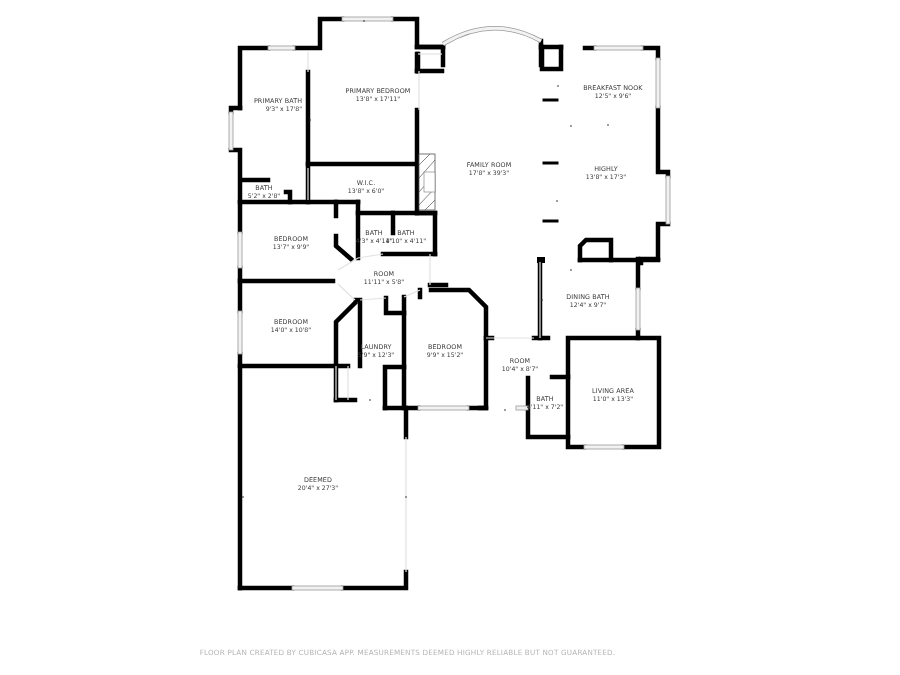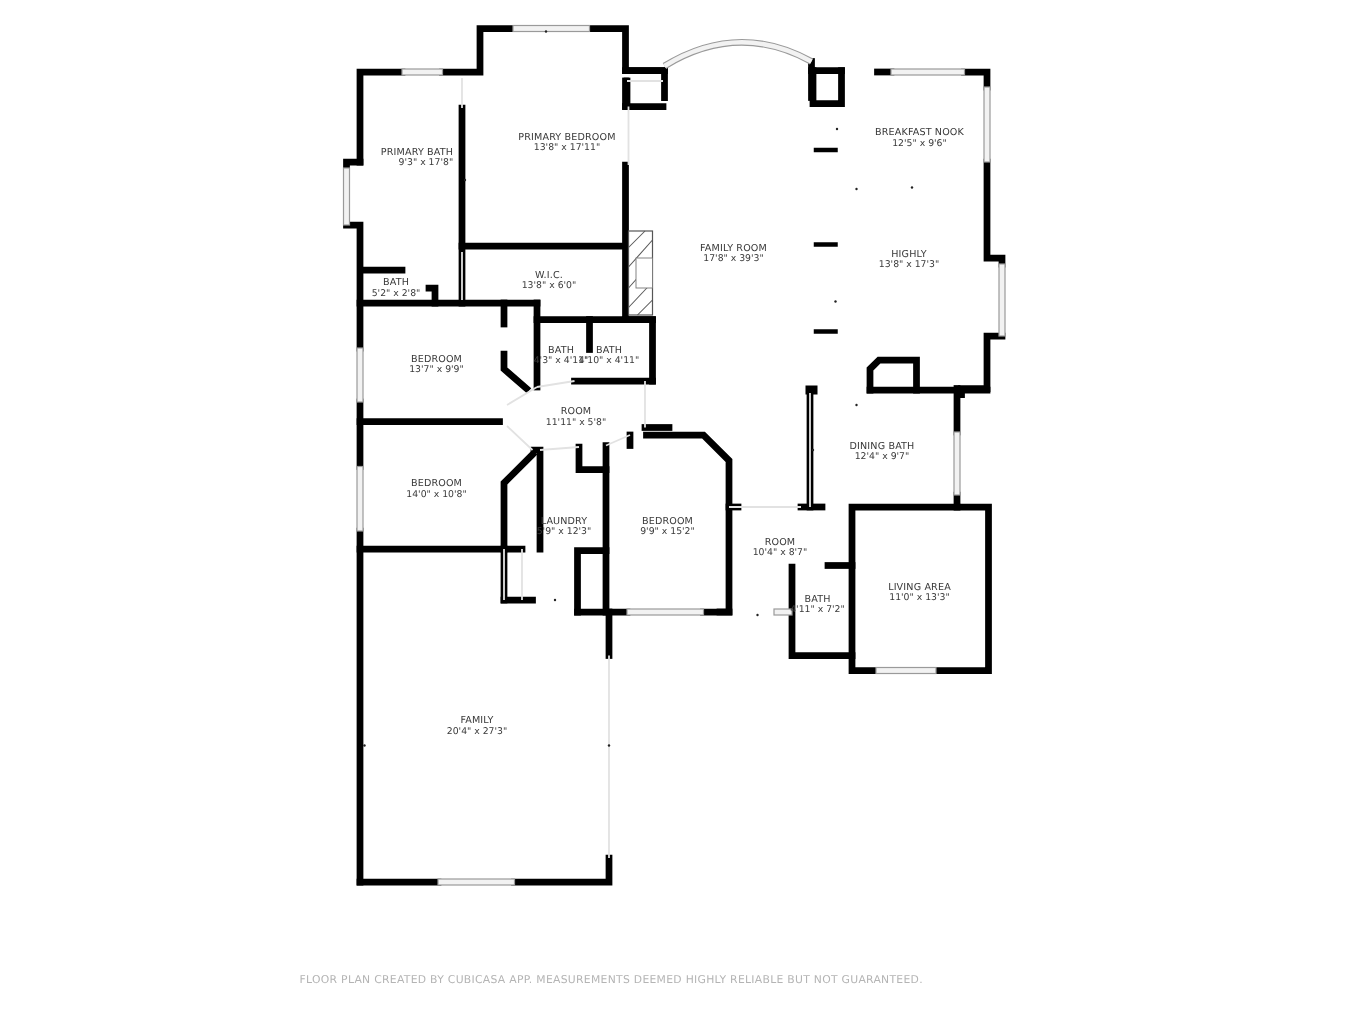--- a/index.html
+++ b/index.html
@@ -248,18 +248,18 @@
     </div>
     <div class="room" style="left: 545px; top: 403px;">
       <span class="name">BATH</span>
       <span class="dim">4'11" x 7'2"</span>
     </div>
     <div class="room" style="left: 613px; top: 395px;">
       <span class="name">LIVING AREA</span>
       <span class="dim">11'0" x 13'3"</span>
     </div>
     <div class="room" style="left: 318px; top: 484px;">
-      <span class="name">FAMILY</span>
+      <span class="name">DEEMED</span>
       <span class="dim">20'4" x 27'3"</span>
     </div>
   </div>
 
 <div class="footer">FLOOR PLAN CREATED BY CUBICASA APP. MEASUREMENTS DEEMED HIGHLY RELIABLE BUT NOT GUARANTEED.</div>
 
 </body></html>

